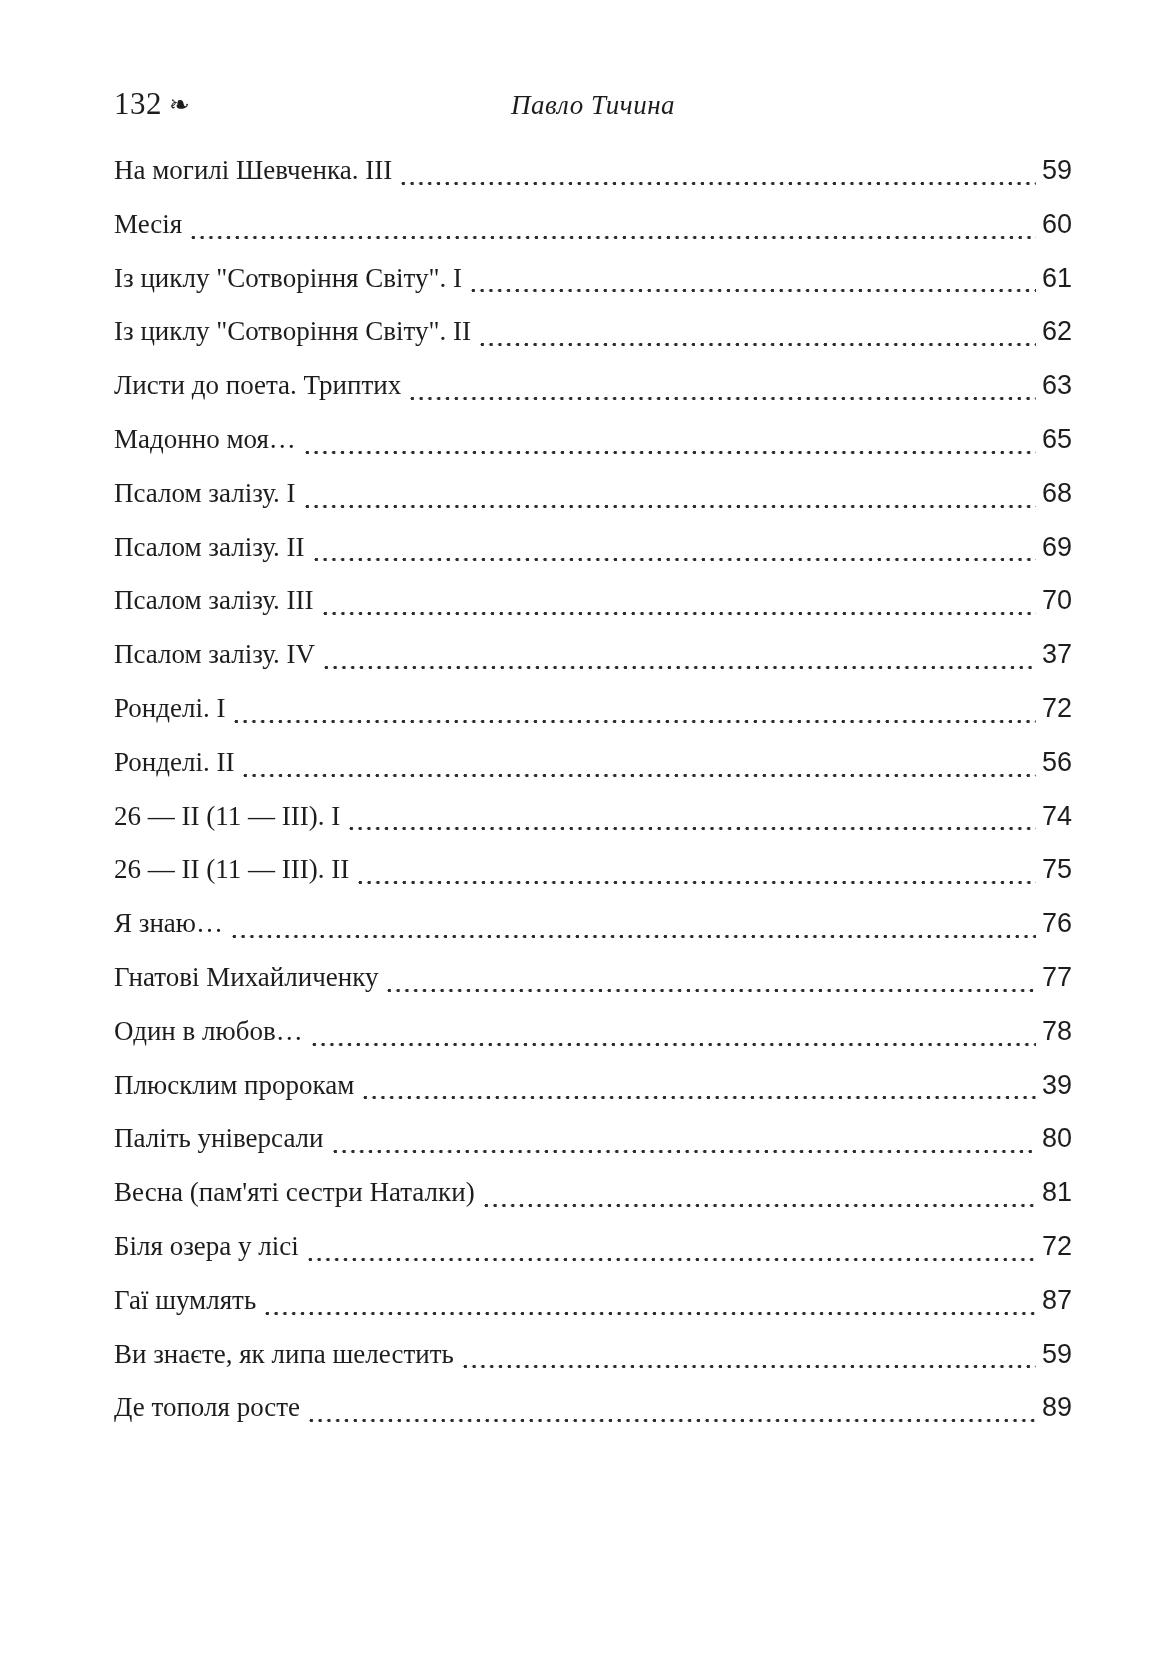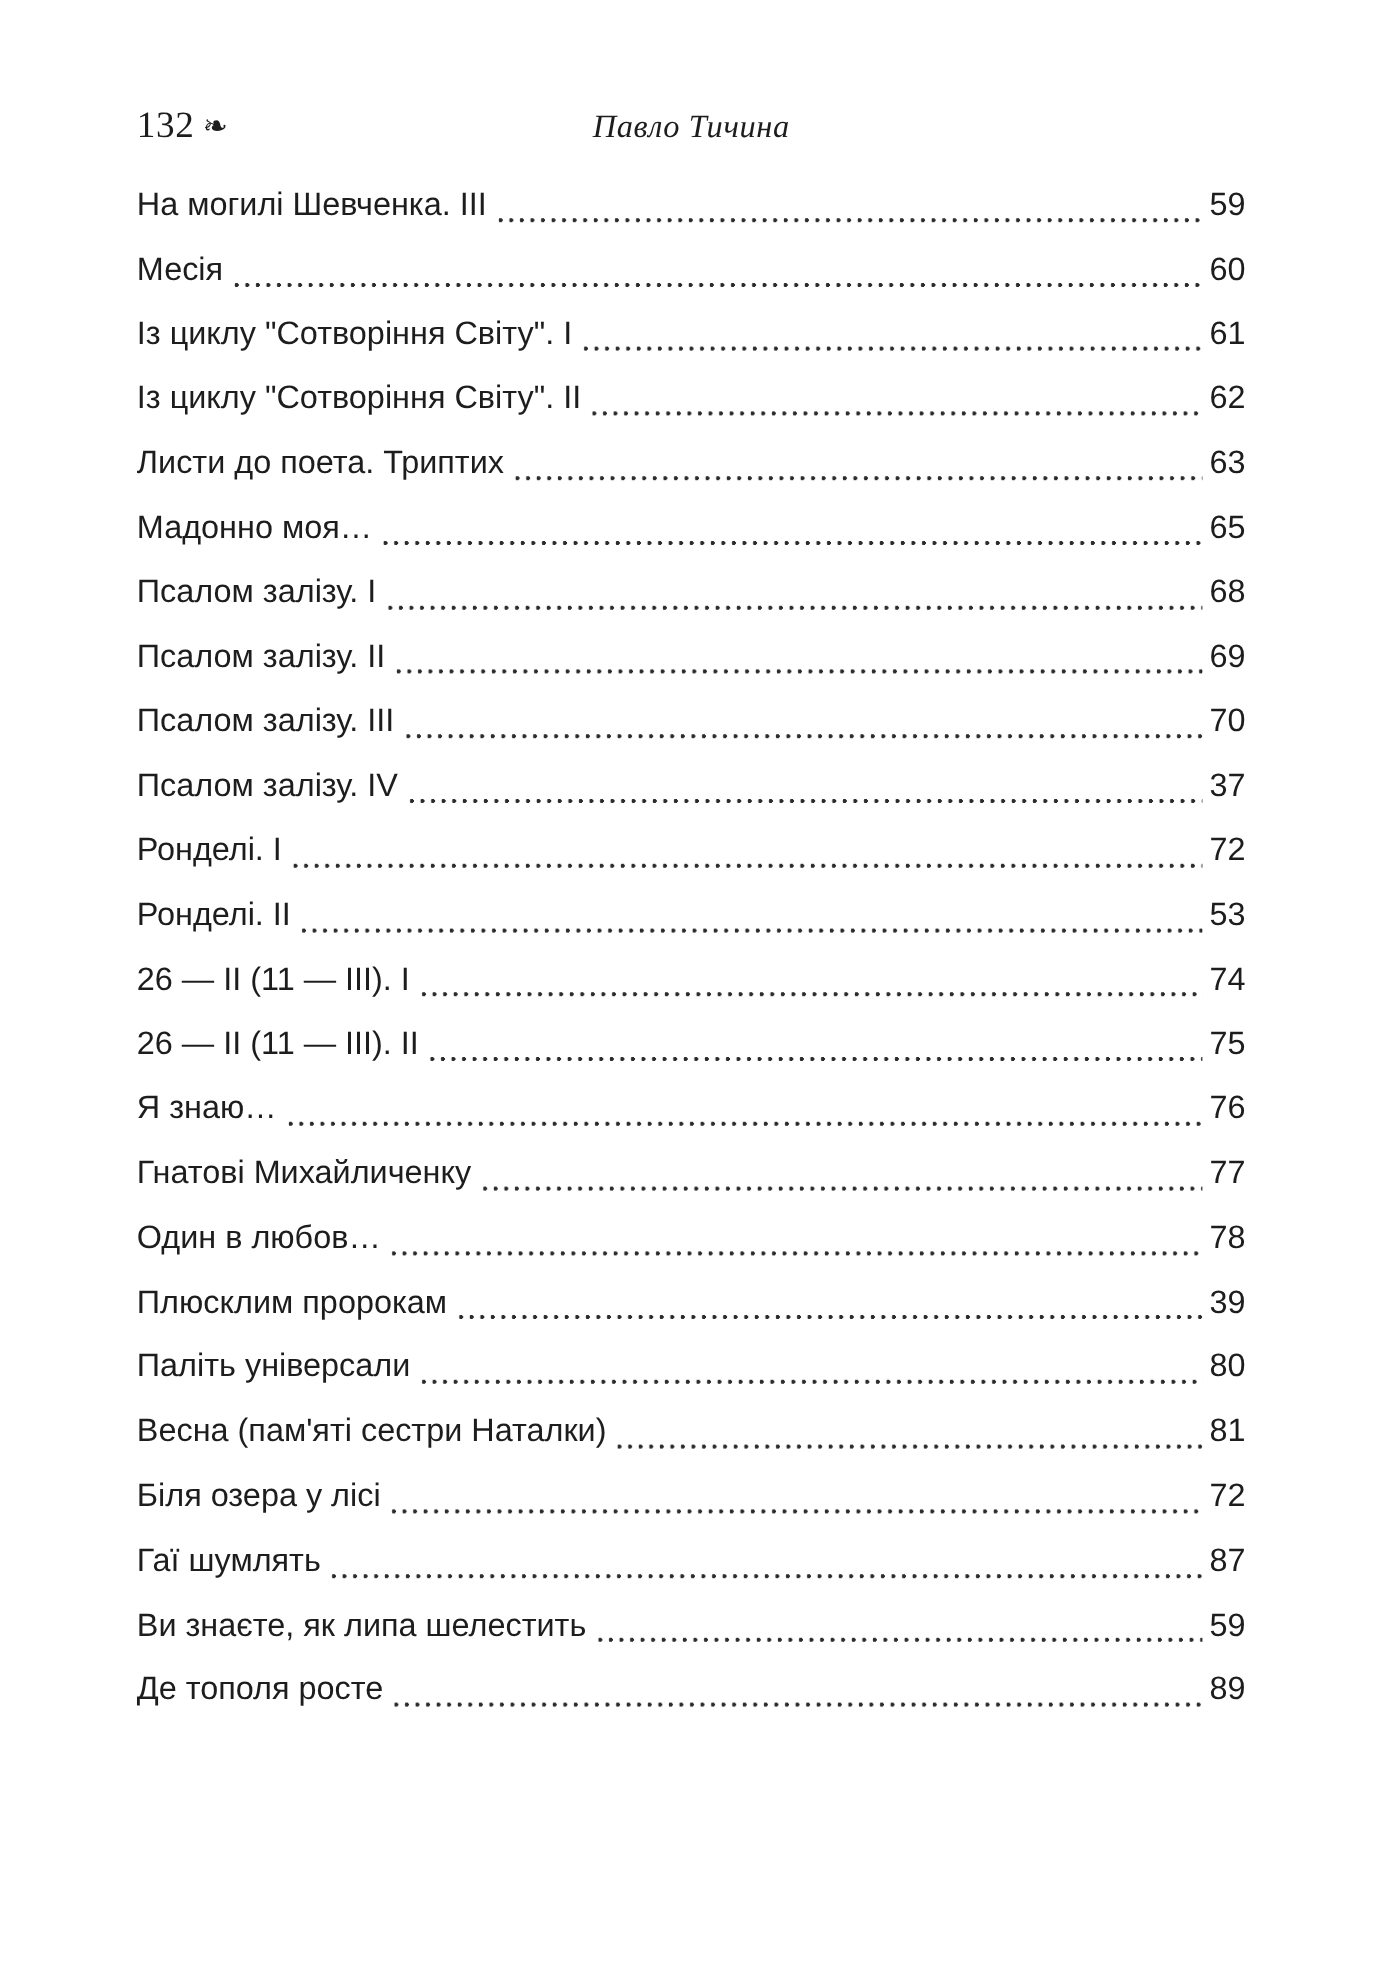--- a/index.html
+++ b/index.html
@@ -4,21 +4,21 @@
 <style>
   * { margin: 0; padding: 0; box-sizing: border-box; }
   html, body { background: #ffffff; }
   body {
     width: 1158px;
     height: 1654px;
     font-family: "Liberation Sans", sans-serif;
     color: #1d1d1d;
     overflow: hidden;
   }
-  .page { padding: 86px 120px 0 114px; }
+  .page { padding: 86px 86px 0 114px; }
 
   .page-header {
     display: flex;
     align-items: baseline;
     margin-bottom: 22px;
     font-family: "Liberation Serif", serif;
   }
   .folio-group { width: 110px; display: flex; align-items: baseline; gap: 7px; }
   .folio { font-size: 31px; letter-spacing: 0.5px; }
   .ornament { font-size: 25px; display: inline-block; transform: translateY(-1px); }
@@ -30,21 +30,21 @@
     letter-spacing: 0.5px;
   }
   .header-spacer { width: 110px; }
 
   .toc { width: 100%; }
   .toc-row {
     display: flex;
     line-height: 53.8px;
     font-size: 27px;
   }
-  .toc-title { white-space: pre; }
+  .toc-title { white-space: pre; font-family: Liberation Serif, serif; }
   .leader {
     flex: 1;
     position: relative;
     margin: 0 6px 0 9px;
     min-width: 24px;
   }
   .leader::after {
     content: "";
     position: absolute;
     left: 0; right: 0; bottom: 12px; height: 5px;
@@ -131,21 +131,21 @@
 
   <div class="toc-row">
     <span class="toc-title">Ронделі. I</span>
     <span class="leader"></span>
     <span class="toc-page">72</span>
   </div>
 
   <div class="toc-row">
     <span class="toc-title">Ронделі. II</span>
     <span class="leader"></span>
-    <span class="toc-page">53</span>
+    <span class="toc-page">56</span>
   </div>
 
   <div class="toc-row">
     <span class="toc-title">26 — II (11 — III). I</span>
     <span class="leader"></span>
     <span class="toc-page">74</span>
   </div>
 
   <div class="toc-row">
     <span class="toc-title">26 — II (11 — III). II</span>

